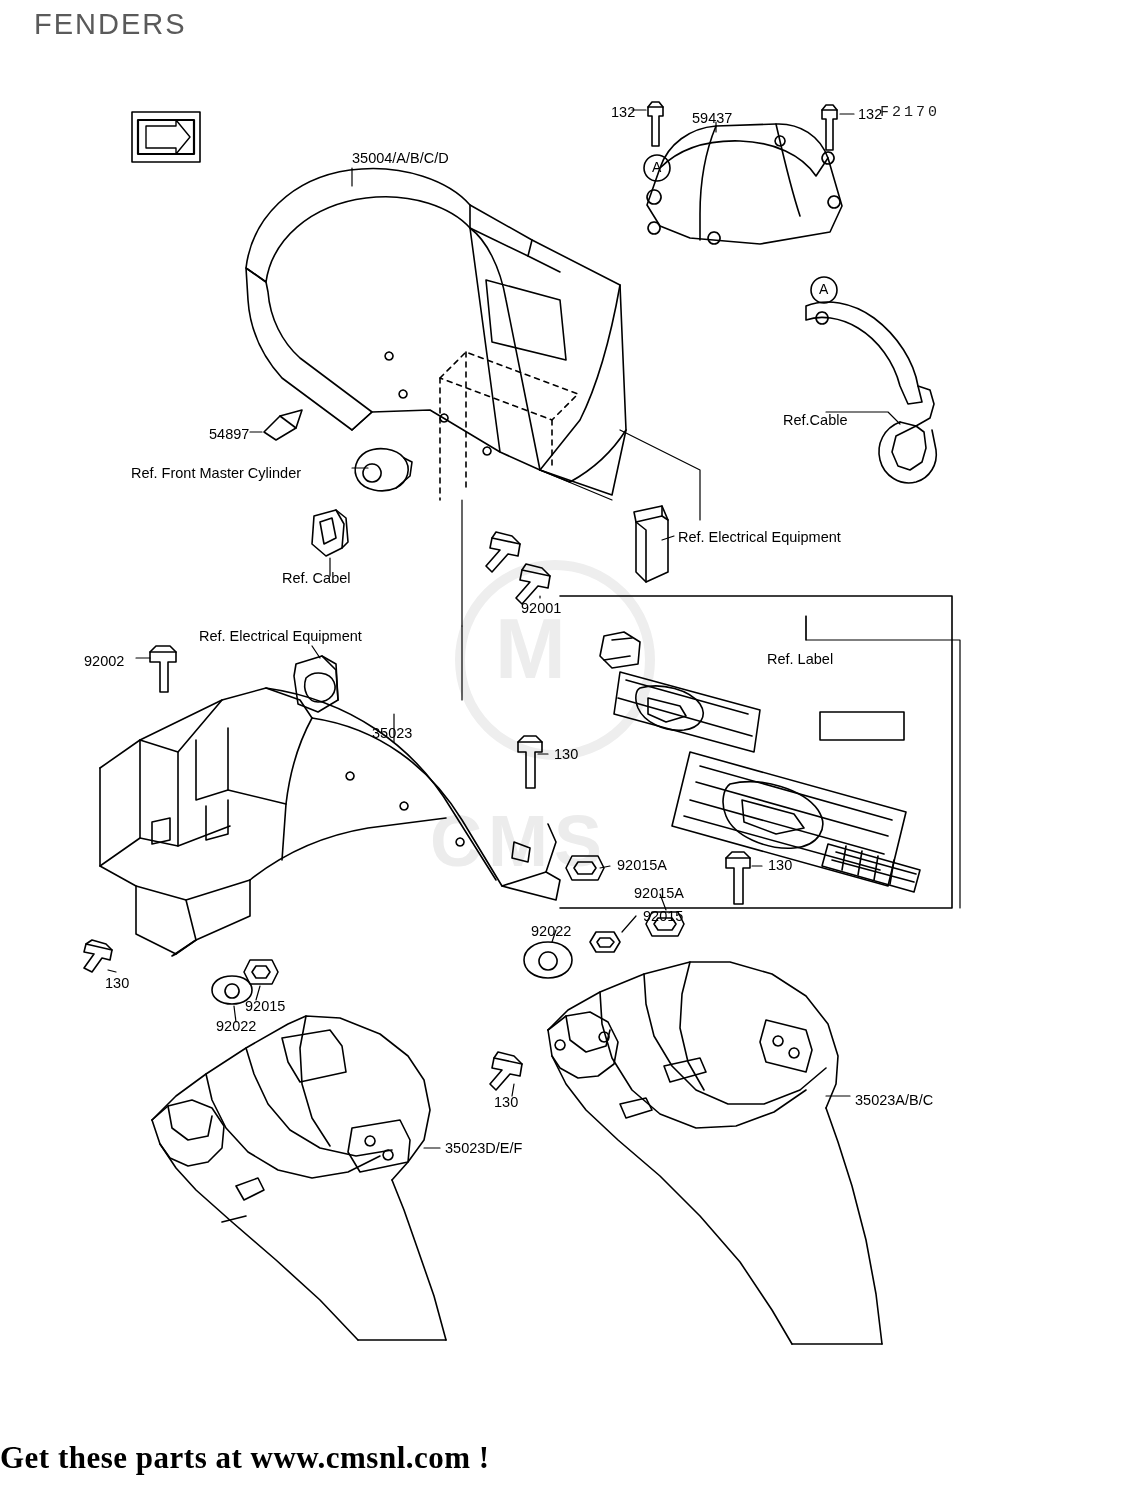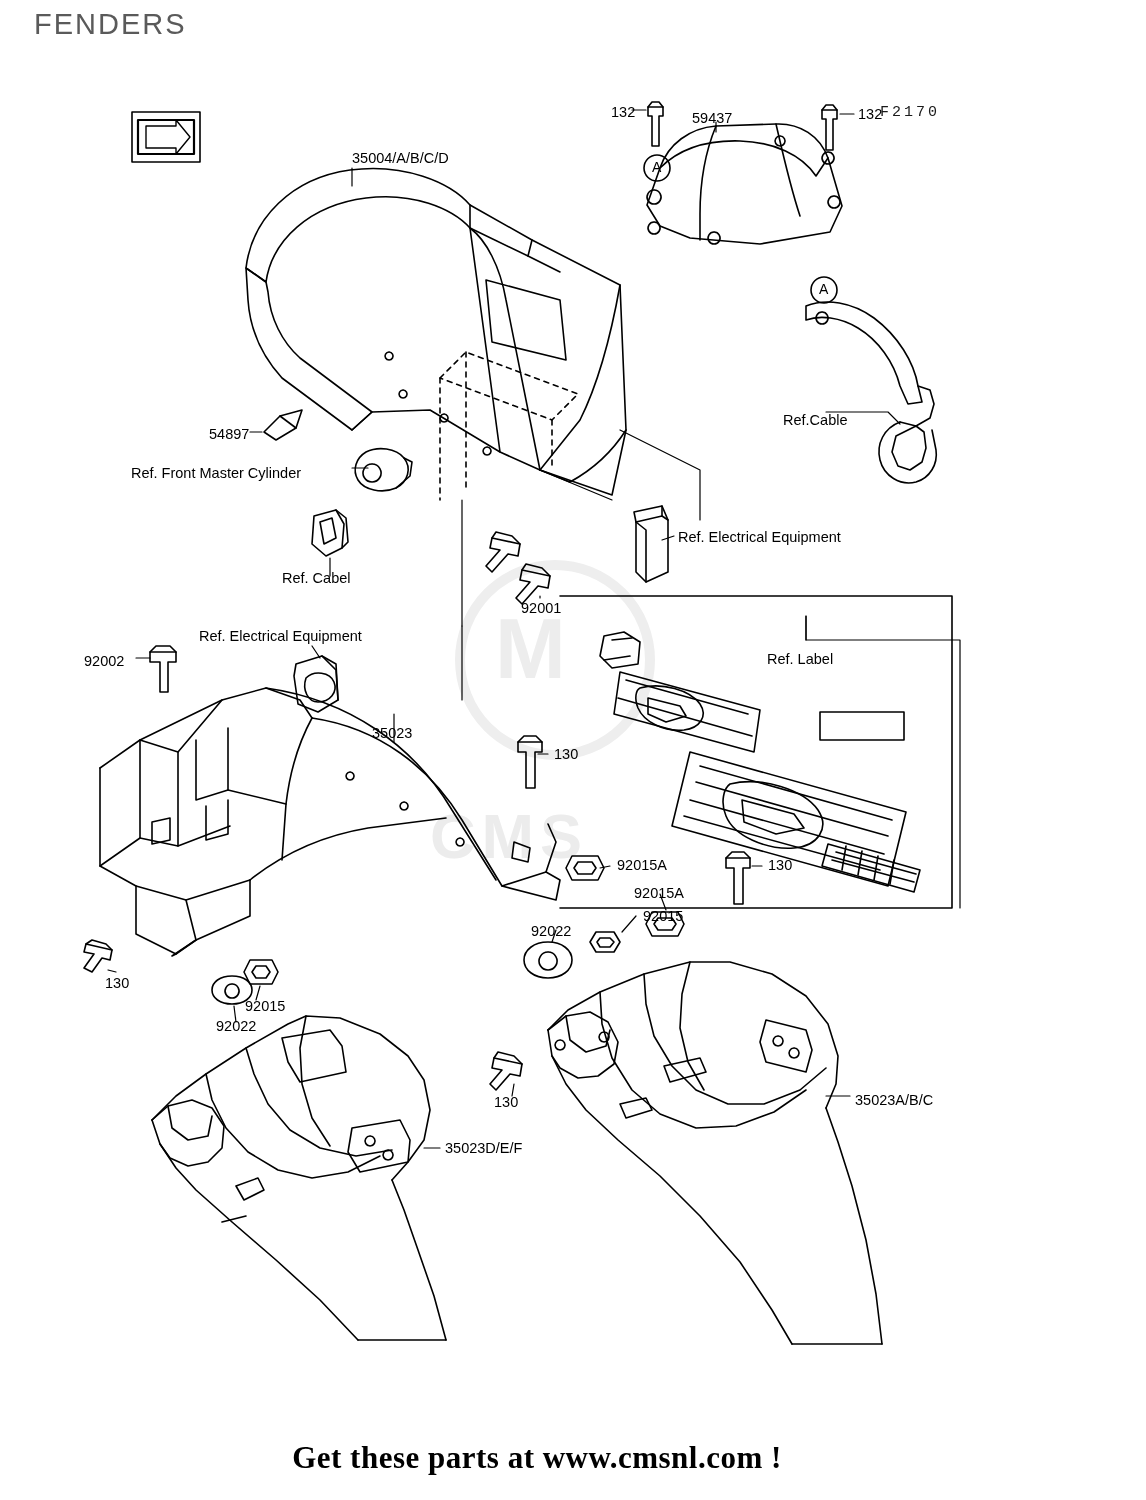--- a/index.html
+++ b/index.html
@@ -38,21 +38,20 @@
     letter-spacing: 3px;
     font-family: "Liberation Mono", monospace;
     color: #1a1a1a;
     margin-top: 22px;
   }
   .footer {
     position: absolute;
     left: 0;
     top: 1440px;
     width: 1074px;
-    text-align: center;
     font-size: 31px;
     font-weight: bold;
     font-family: "Liberation Serif", serif;
     color: #000000;
     letter-spacing: 0.5px;
   }
   .label {
     position: absolute;
     font-size: 14.5px;
     font-family: "Liberation Sans", sans-serif;
@@ -70,21 +69,21 @@
   .wm {
     position: absolute;
     pointer-events: none;
     color: #e9e9e9;
     font-family: "Liberation Sans", sans-serif;
     font-weight: bold;
   }
   .wm-cms {
     left: 430px;
     top: 800px;
-    font-size: 63px;
+    font-size: 72px;
     letter-spacing: 6px;
     color: #ececec;
   }
   .wm-url {
     left: 300px;
     top: 900px;
     font-size: 40px;
     letter-spacing: 4px;
     color: #ededed;
   }

